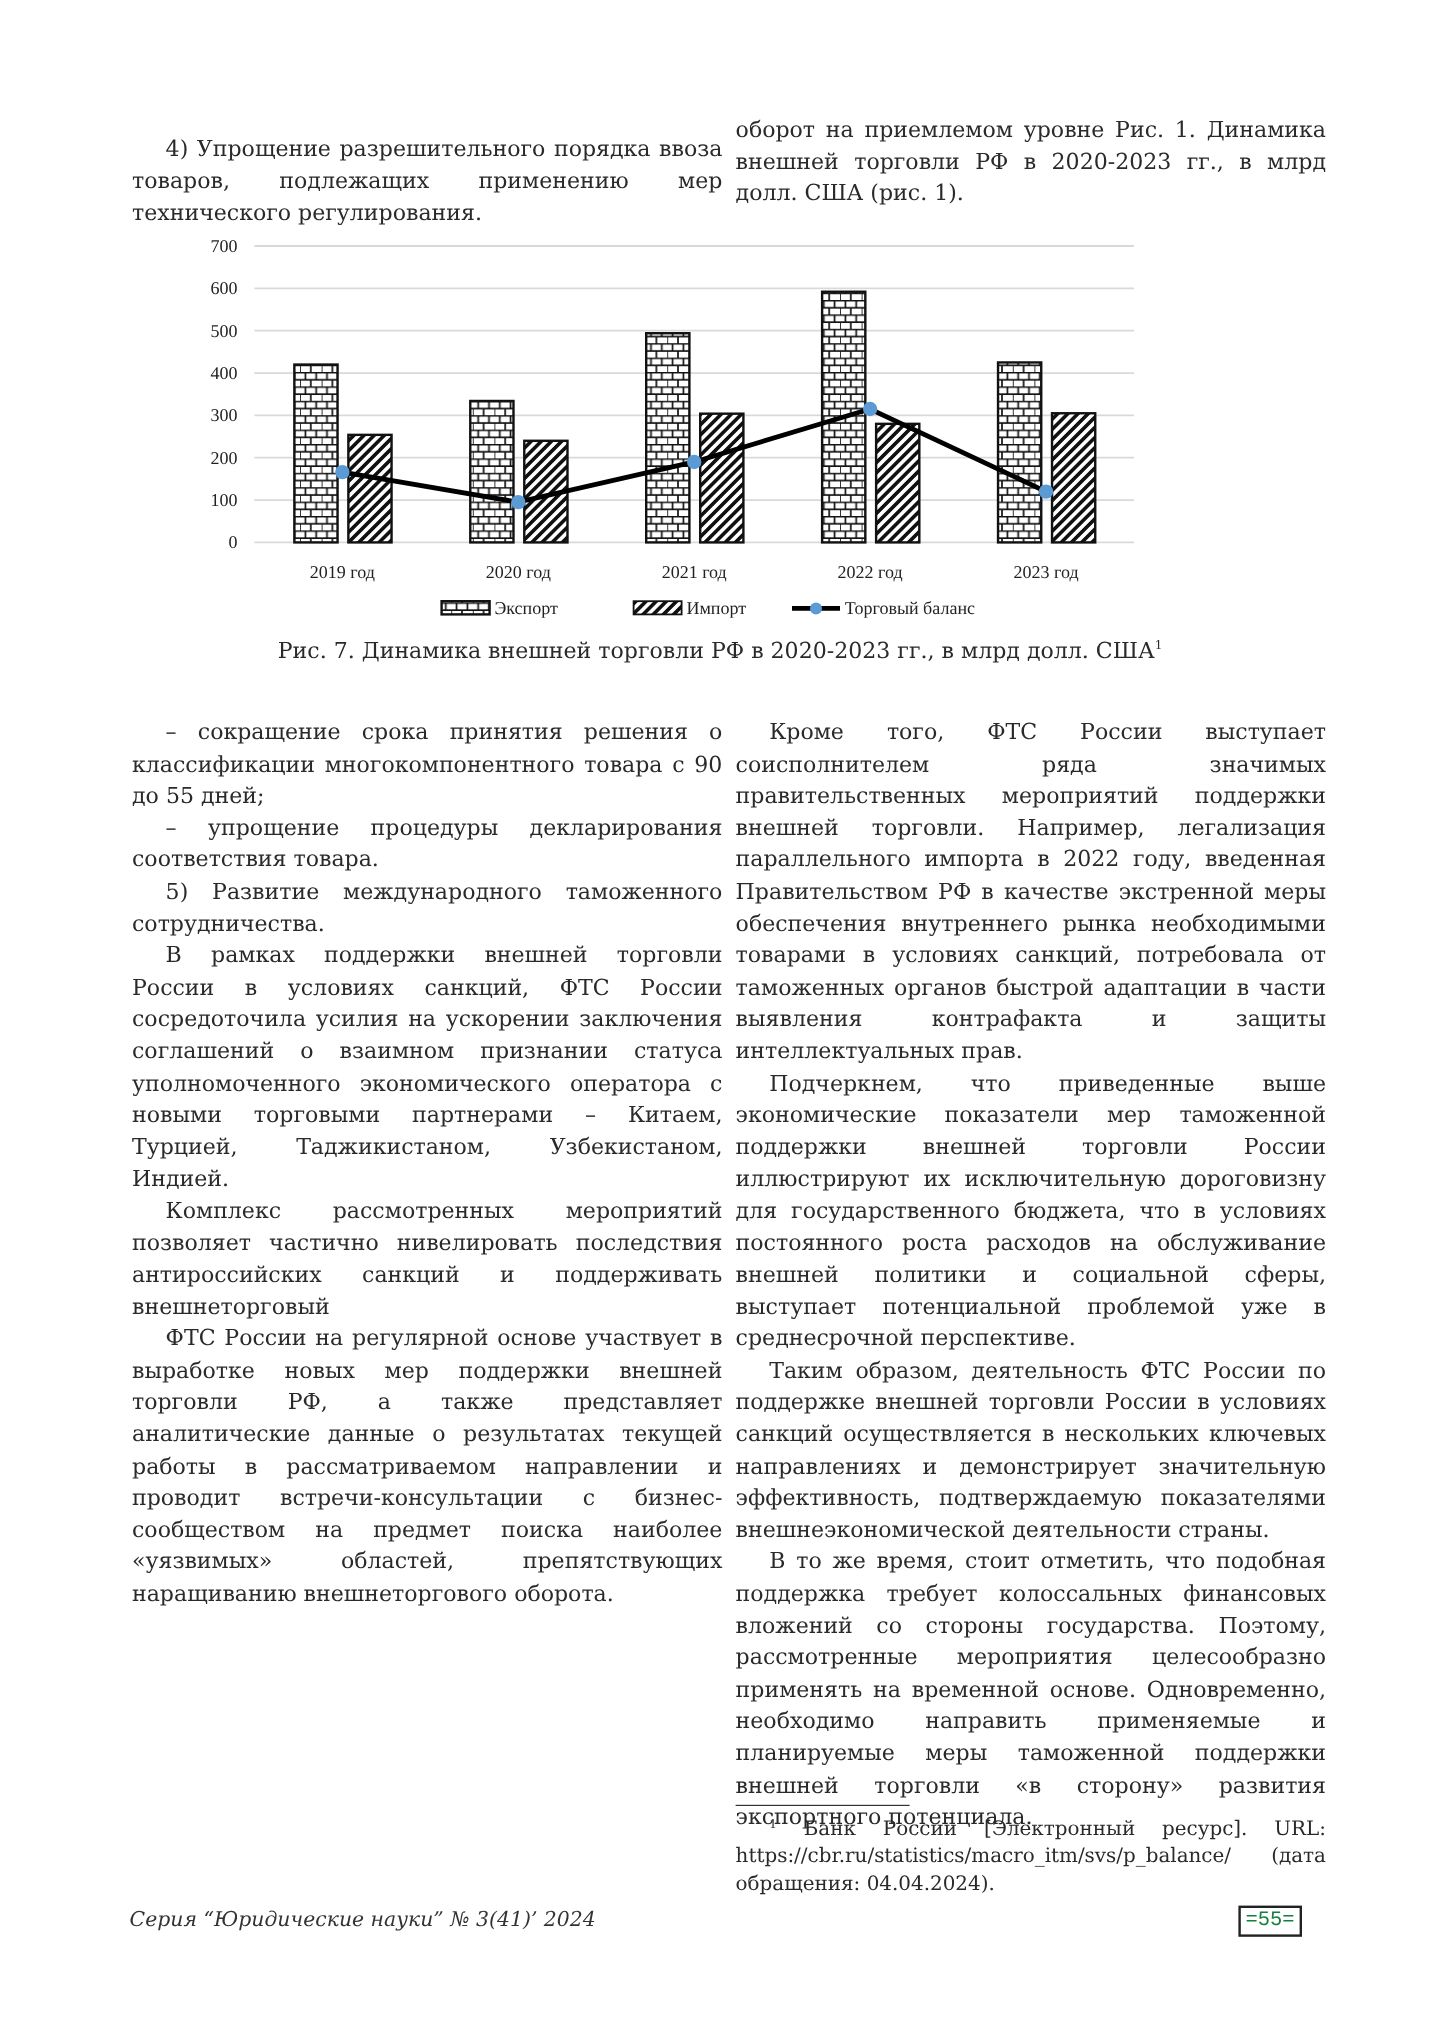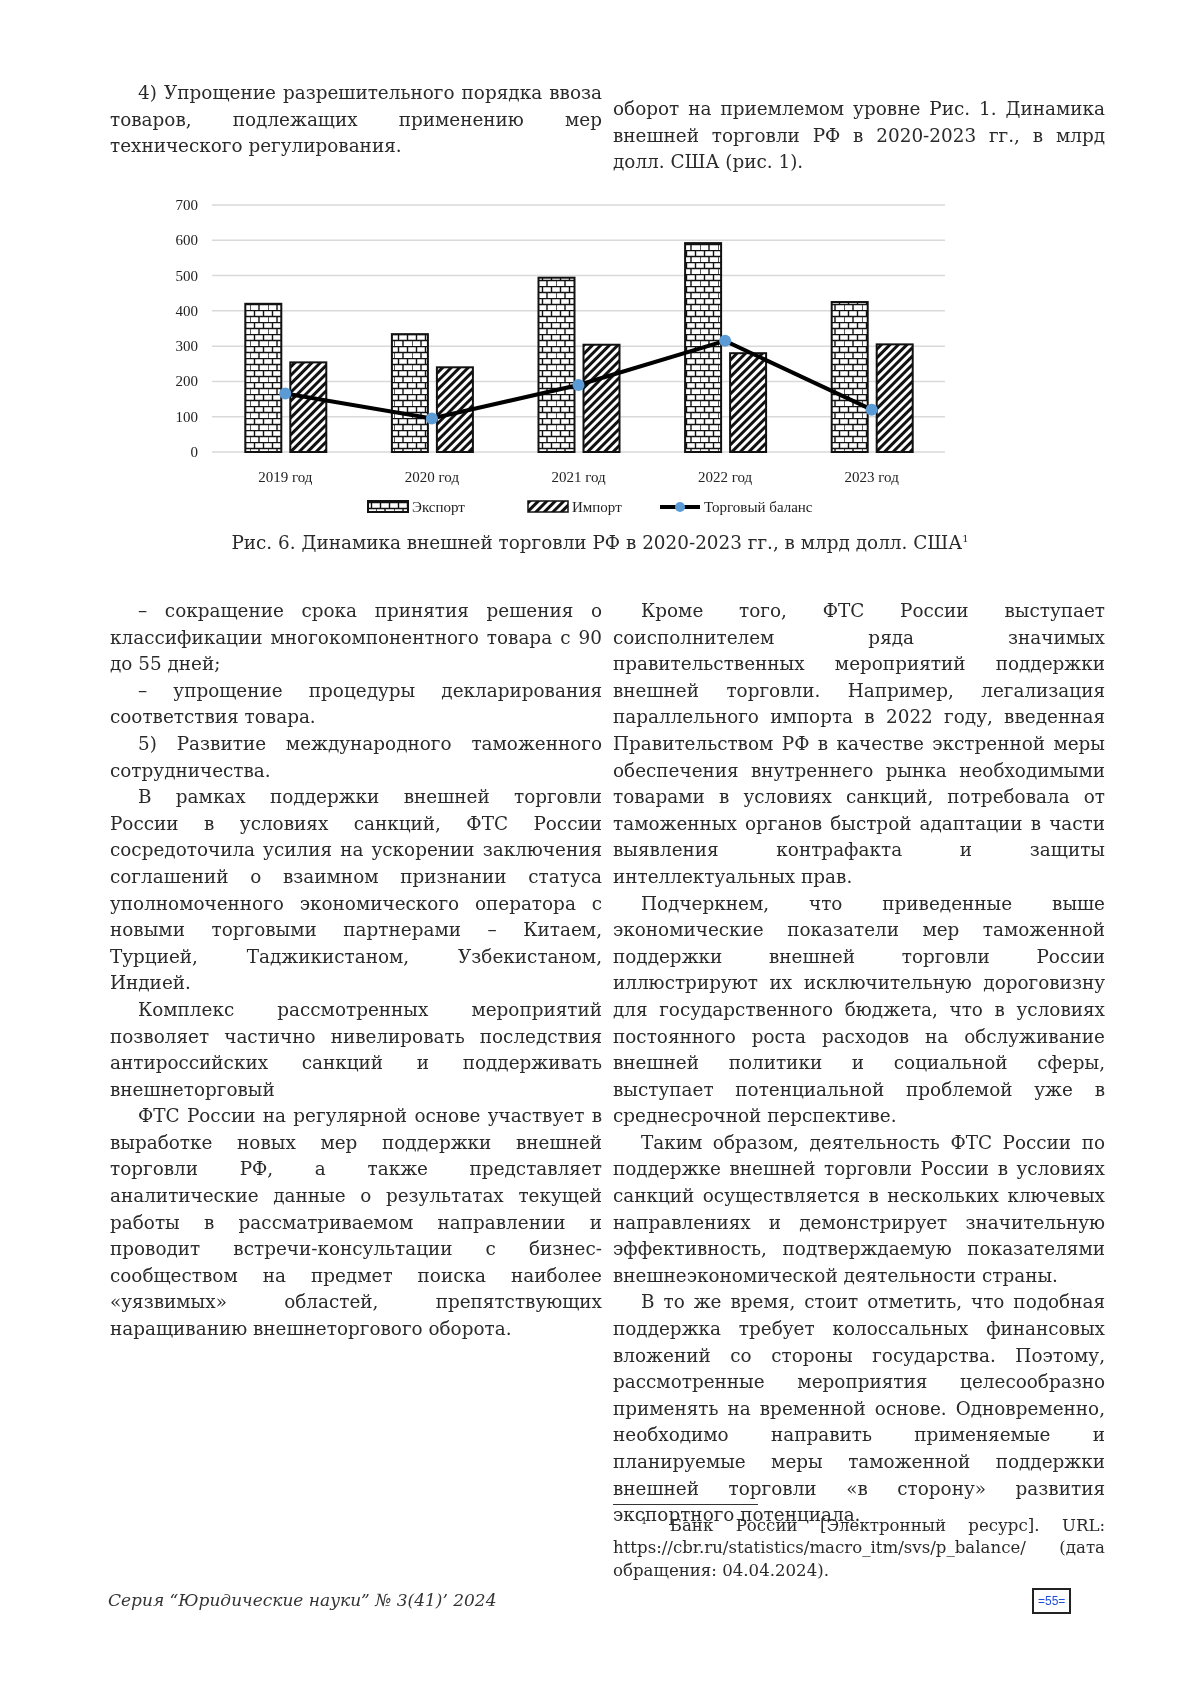--- a/index.html
+++ b/index.html
@@ -1,36 +1,36 @@
 <!DOCTYPE html>
 <html><head>
 <meta charset="utf-8">
 <style>
   html, body { margin: 0; padding: 0; background: #ffffff; }
   body { width: 1200px; height: 1698px; position: relative; overflow: hidden;
          font-family: "DejaVu Serif", "Liberation Serif", serif; color: #2a2a2a; }
   .col { position: absolute; width: 492px; font-size: 18.4px; line-height: 26.6px; text-align: justify; }
   .col p { margin: 0; text-indent: 28px; }
   .col p.noindent { text-indent: 0; }
-  #top-left { left: 110px; top: 80px; }
+  #top-left { left: 110px; top: 112px; }
   #top-right { left: 613px; top: 96px; text-indent: 0; }
   #body-left { left: 110px; top: 598px; }
   #body-right { left: 613px; top: 598px; }
   .chart-wrap { position: absolute; left: 160px; top: 190px; width: 880px; height: 340px; }
   .caption { position: absolute; left: 0; top: 532px; width: 1200px; text-align: center;
              font-size: 18.4px; color: #2a2a2a; }
   .caption sup { font-size: 10px; }
   .footnote-rule { position: absolute; left: 613px; top: 1504px; width: 145px; height: 1px; background: #333; }
   .footnote { position: absolute; left: 613px; top: 1510px; width: 492px; font-size: 16.6px; line-height: 22.5px; text-align: justify; }
   .footnote p { margin: 0; text-indent: 28px; }
   .footnote sup { font-size: 10px; }
   .footer-series { position: absolute; left: 108px; top: 1590px; font-style: italic; font-size: 17px;
                    font-family: "DejaVu Serif", "Liberation Serif", serif; color: #333; }
   .page-num { position: absolute; left: 1032px; top: 1588px; border: 2px solid #222; padding: 0 4px;
-              font-family: Liberation Sans, sans-serif; font-size: 12px; line-height: 22px; color: #1d4ed8; }
+              font-family: Liberation Mono, monospace; font-size: 17px; line-height: 22px; color: #15803d; }
   .chart-text { font-family: "Liberation Serif", "DejaVu Serif", serif; font-size: 15px; fill: #222; }
 </style>
 </head>
 <body>
 
 <div class="col" id="top-left">
   <p>4) Упрощение разрешительного порядка ввоза товаров, подлежащих применению мер технического регулирования.</p>
 </div>
 <div class="col" id="top-right">
   <p class="noindent">оборот на приемлемом уровне Рис. 1. Динамика внешней торговли РФ в 2020-2023 гг., в млрд долл. США (рис. 1).</p>
@@ -101,21 +101,21 @@
         <rect x="368" y="311" width="40" height="11" fill="url(#hatch)" stroke="#111" stroke-width="1.5"></rect>
         <text x="412" y="322" class="chart-text">Импорт</text>
         <line x1="500" x2="540" y1="317" y2="317" stroke="#000" stroke-width="4"></line>
         <circle cx="520" cy="317" r="5" fill="#5b9bd5"></circle>
         <text x="544" y="322" class="chart-text">Торговый баланс</text>
       </g>
   </svg>
 </div>
 
 <div class="caption">
-  <span>Рис. 6. Динамика внешней торговли РФ в 2020-2023 гг., в млрд долл. США</span><sup>1</sup>
+  <span>Рис. 7. Динамика внешней торговли РФ в 2020-2023 гг., в млрд долл. США</span><sup>1</sup>
 </div>
 
 <div class="col" id="body-left">
     <p>– сокращение срока принятия решения о классификации многокомпонентного товара с 90 до 55 дней;</p>
     <p>– упрощение процедуры декларирования соответствия товара.</p>
     <p>5) Развитие международного таможенного сотрудничества.</p>
     <p>В рамках поддержки внешней торговли России в условиях санкций, ФТС России сосредоточила усилия на ускорении заключения соглашений о взаимном признании статуса уполномоченного экономического оператора с новыми торговыми партнерами – Китаем, Турцией, Таджикистаном, Узбекистаном, Индией.</p>
     <p>Комплекс рассмотренных мероприятий позволяет частично нивелировать последствия антироссийских санкций и поддерживать внешнеторговый</p>
     <p>ФТС России на регулярной основе участвует в выработке новых мер поддержки внешней торговли РФ, а также представляет аналитические данные о результатах текущей работы в рассматриваемом направлении и проводит встречи-консультации с бизнес-сообществом на предмет поиска наиболее «уязвимых» областей, препятствующих наращиванию внешнеторгового оборота.</p>
   </div>

